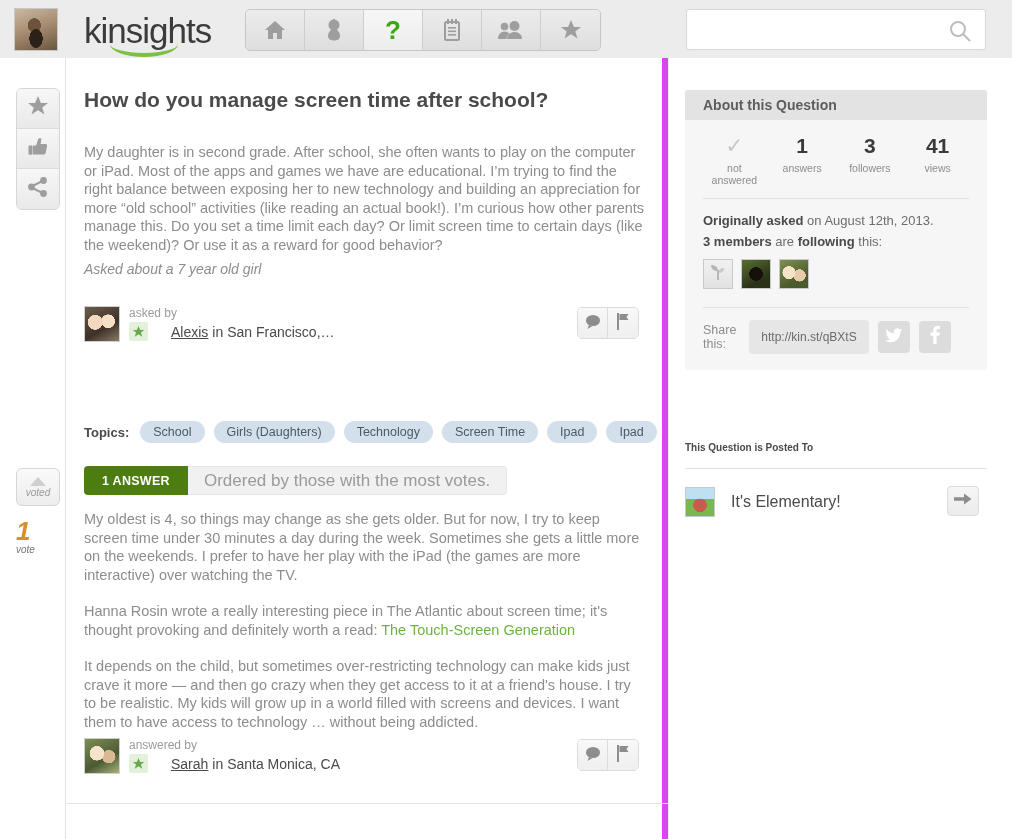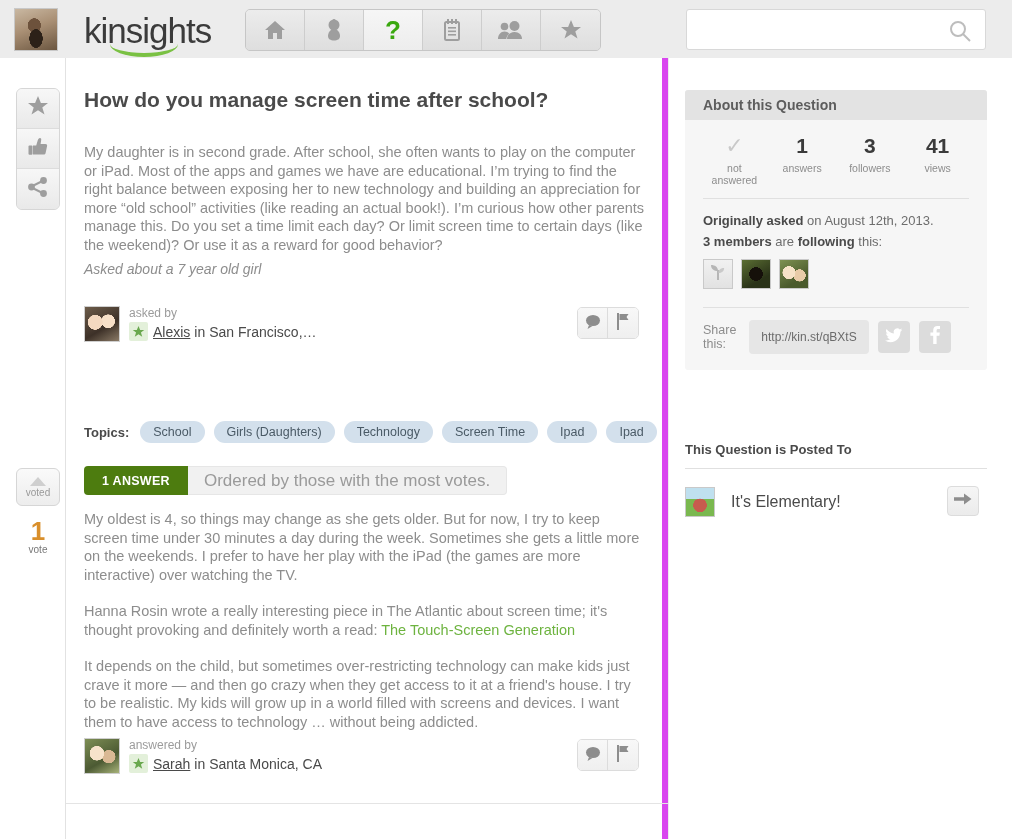--- a/index.html
+++ b/index.html
@@ -74,21 +74,21 @@
     background: #f0f0f0;
   }
   .rail-btn {
     width: 42px; height: 40px; display: flex;
     align-items: center; justify-content: center;
     border-bottom: 1px solid #dcdcdc;
     background: linear-gradient(#f7f7f7, #e9e9e9); cursor: pointer;
   }
   .rail-btn:last-child { border-bottom: none; }
 
-  .vote-widget { position: absolute; left: 16px; top: 410px; width: 44px; text-align: center; }
+  .vote-widget { position: absolute; left: 16px; top: 410px; width: 44px; text-align: left; font-style: italic; }
   .vote-btn {
     width: 44px; height: 38px; border: 1px solid #d6d6d6; border-radius: 6px;
     background: linear-gradient(#fafafa, #ededed); cursor: pointer;
     display: flex; flex-direction: column; align-items: center; justify-content: center;
   }
   .vote-arrow {
     width: 0; height: 0; border-left: 8px solid transparent;
     border-right: 8px solid transparent; border-bottom: 9px solid #cfcfcf;
     margin-bottom: 1px;
   }
@@ -133,21 +133,21 @@
       radial-gradient(circle at 35% 42%, #f7e3cb 0 24%, rgba(0,0,0,0) 25%),
       radial-gradient(circle at 70% 52%, #d9b894 0 22%, rgba(0,0,0,0) 23%),
       linear-gradient(150deg, #7e8f55, #4c5a33 60%, #a8b37a);
   }
   .by-lab { position: absolute; left: 45px; top: 0; font-size: 12px; color: #9b9b9b; }
   .by-line2 { position: absolute; left: 45px; top: 16px; font-size: 14px; color: #4a4a4a; display: flex; align-items: center; }
   .star-badge {
     display: inline-flex; align-items: center; justify-content: center;
     width: 19px; height: 19px; background: #e3f0da; border-radius: 2px; margin-right: 5px;
   }
-  .by-name { text-decoration: underline; color: #4a4a4a; cursor: pointer; }
+  .by-name { text-decoration: underline; color: #4a4a4a; cursor: pointer; margin-left: 18px; }
   .by-loc { margin-left: 4px; }
 
   .icon-pair {
     position: absolute; right: 10px; top: 1px; display: flex;
     border: 1px solid #dcdcdc; border-radius: 5px; overflow: hidden;
   }
   .icon-pair div {
     width: 30px; height: 30px; display: flex; align-items: center; justify-content: center;
     background: linear-gradient(#f8f8f8, #efefef); cursor: pointer;
   }
@@ -207,21 +207,21 @@
   .share-lab { font-size: 12.5px; color: #8d8d8d; line-height: 1.15; width: 42px; }
   .share-url {
     background: #e6e6e6; border-radius: 4px; padding: 10px 12px;
     font-size: 12px; color: #6b6b6b; margin-left: 4px; min-width: 120px; text-align: center; cursor: pointer;
   }
   .sq {
     width: 32px; height: 32px; background: #dcdcdc; border-radius: 4px; margin-left: 9px;
     display: flex; align-items: center; justify-content: center; cursor: pointer;
   }
 
-  .posted-title { position: absolute; left: 16px; top: 384px; font-size: 13px; font-weight: bold; color: #4a4a4a; }
+  .posted-title { position: absolute; left: 16px; top: 384px; font-size: 10px; font-weight: bold; color: #4a4a4a; }
   .posted-rule { position: absolute; left: 16px; top: 410px; width: 302px; height: 1px; background: #e0e0e0; }
   .posted-row { position: absolute; left: 16px; top: 424px; width: 302px; height: 40px; display: flex; align-items: center; }
   .posted-thumb {
     width: 30px; height: 30px; border: 1px solid #c9c9c9;
     background-image:
       radial-gradient(circle at 50% 62%, #c75b4e 0 30%, rgba(0,0,0,0) 31%),
       linear-gradient(#bfe0ef 0 38%, #7ab84f 38% 100%);
   }
   .posted-name { margin-left: 16px; font-size: 16px; color: #4a4a4a; cursor: pointer; }
   .posted-go {

